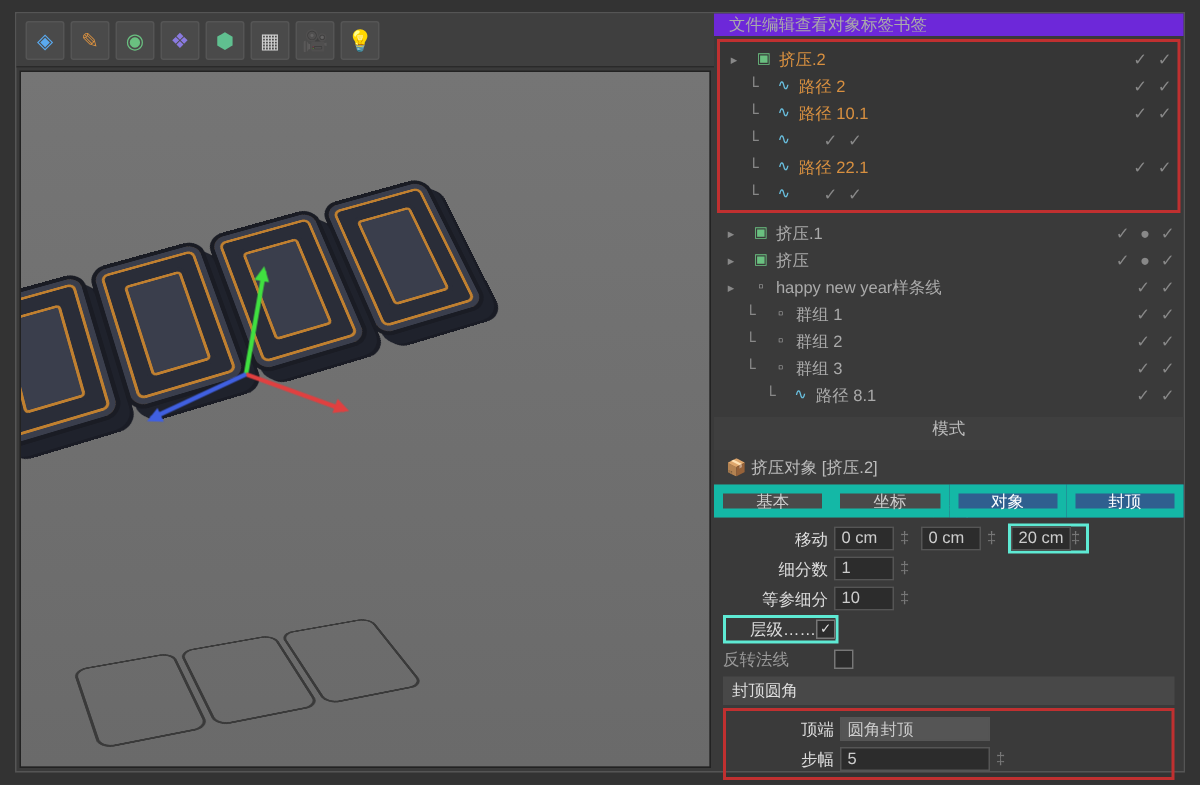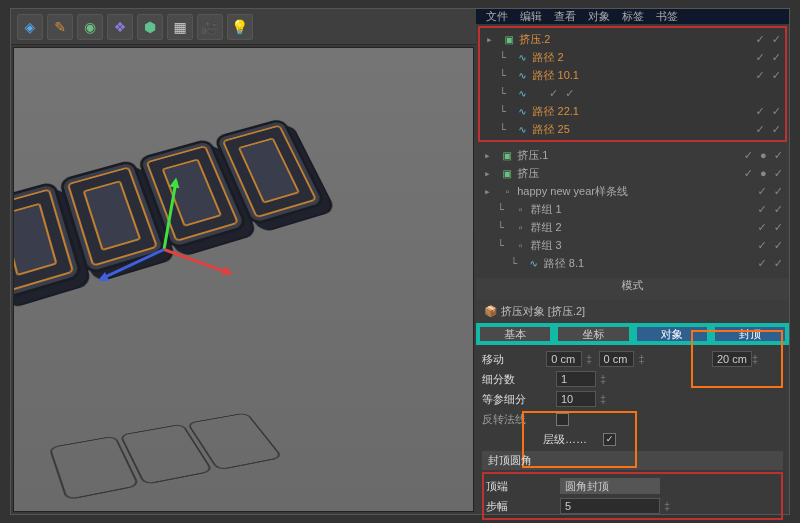--- a/index.html
+++ b/index.html
@@ -14,45 +14,45 @@
 .letter::after { content:""; position:absolute; inset:14px; border:3px solid #2a2d38; border-radius:6px; background:#3a3e4c; box-shadow:inset 0 0 0 2px #c08030; }
 .gizmo { position:absolute; top:200px; left:150px; }
 .axis { position:absolute; width:70px; height:3px; transform-origin:left center; }
 .ax-r{ background:#e04040; transform:rotate(20deg);} .ax-g{ background:#40e040; transform:rotate(-80deg);} .ax-b{ background:#4060e0; transform:rotate(155deg);}
 .ax-r::after,.ax-g::after,.ax-b::after{content:"";position:absolute;right:-8px;top:-4px;border:5px solid transparent;border-left:10px solid currentColor;}
 .ax-r::after{color:#e04040;}.ax-g::after{color:#40e040;}.ax-b::after{color:#4060e0;}
 .wire { position:absolute; bottom:10px; left:40px; transform:perspective(700px) rotateX(55deg) rotateZ(-18deg); }
 .wlet { display:inline-block; width:70px; height:90px; margin:2px; border:2px solid #3a3a3a; border-radius:10px; }
 
 .panel-col { width:313px; background:#3a3a3a; display:flex; flex-direction:column; color:#bbb; }
-.menubar { height:22px; background:#0f172a; display:flex; align-items:center; padding:0 10px; gap:12px; color:#aaa; }
+.menubar { height:22px; background:#6d28d9; display:flex; align-items:center; padding:0 10px; color:#aaa; }
 .hierarchy { border:2px solid #c03030; margin:2px; padding:2px; background:#363636; }
 .hrow { display:flex; align-items:center; height:18px; padding-left:4px; }
 .hrow .tree { color:#888; font-family:monospace; white-space:pre; }
 .hrow .icn { width:14px; height:14px; margin:0 3px; display:inline-flex; align-items:center; justify-content:center; font-size:10px; }
 .hrow .lbl { flex:1; color:#d89040; }
 .hrow .lbl.grey { color:#aaa; }
 .hrow .dots { width:44px; text-align:right; color:#888; letter-spacing:2px; }
 .hrest { padding:2px 4px; }
 .hrest .hrow .lbl { color:#aaa; }
 .menubar2 { height:22px; background:#3f3f3f; display:flex; align-items:center; padding:0 10px; gap:12px; margin-top:4px;flex-direction:column; }
 .attr-title { padding:4px 8px; background:#3c3c3c; }
 .tabs { display:flex; height:22px; }
-.tab { flex:1; background:#4a4a4a; border:4px solid #14b8a6; display:flex; align-items:center; justify-content:center; color:#ccc; }
+.tab { flex:1; background:#4a4a4a; border:6px solid #14b8a6; display:flex; align-items:center; justify-content:center; color:#ccc; }
 .tab.active { background:#2f5f8f; color:#fff; }
 .props { padding:4px 6px; }
 .sect { background:#484848; padding:2px 6px; margin:2px 0; color:#ddd; }
 .prow { display:flex; align-items:center; height:20px; gap:4px; }
 .prow .pl { width:70px; color:#999; }
-.prow .pl.on { color:#ddd; }
+.prow .pl.on { color:#ddd;text-align:right; }
 .fld { background:#2c2c2c; border:1px solid #555; height:16px; width:40px; color:#ccc; padding:0 4px; display:flex; align-items:center; }
 .fld.wide { width:100px; }
 .spn { width:10px; color:#777; }
 .chk { width:13px; height:13px; border:1px solid #777; background:#2c2c2c; display:inline-flex; align-items:center; justify-content:center; color:#ddd; font-size:9px; }
-.redbox { border:2px solid #f97316; padding:19px; display:inline-flex; align-items:center;margin-left:40px; }
+.redbox { border:2px solid #5eead4; padding:0; display:inline-flex; align-items:center; }
 .redbox-block { border:2px solid #c03030; padding:2px; margin:2px 0; }
 .icn-cube{color:#5aaaf0;}.icn-ext{color:#6ac080;}.icn-spl{color:#6ac0e0;}.icn-null{color:#aaa;}
 </style>
 </head>
 <body>
 
 <div class="frame">
   <div class="viewport-col">
     <div class="toolbar">
       <div class="tbtn icn-cube">◈</div>
@@ -115,21 +115,20 @@
         </div>
         <div class="hrow">
           <span class="tree">  └ </span>
           <span class="icn icn-spl">∿</span>
           <span class="lbl">路径 22.1</span>
           <span class="dots">✓ ✓</span>
         </div>
         <div class="hrow">
           <span class="tree">  └ </span>
           <span class="icn icn-spl">∿</span>
-          <span class="lbl">路径 25</span>
           <span class="dots">✓ ✓</span>
         </div>
       </div>
     <div class="hrest" id="hier-rest">
         <div class="hrow">
           <span class="tree">▸ </span>
           <span class="icn icn-ext">▣</span>
           <span class="lbl grey">挤压.1</span>
           <span class="dots">✓ ● ✓</span>
         </div>
@@ -203,28 +202,28 @@
         <span class="pl on">细分数</span>
         <span class="fld">1</span>
           <span class="spn">‡</span>
       </div>
       <div class="prow">
         <span class="pl on">等参细分</span>
         <span class="fld">10</span>
           <span class="spn">‡</span>
       </div>
       <div class="prow">
-        <span class="pl">反转法线</span>
-        <span class="chk"></span>
-      </div>
-      <div class="prow">
         <span class="redbox">
             <span class="pl on" style="width:60px">层级……</span>
         <span class="chk">✓</span>
           </span>
+      </div>
+      <div class="prow">
+        <span class="pl">反转法线</span>
+        <span class="chk"></span>
       </div>
 
       <div class="sect">封顶圆角</div>
       <div class="redbox-block">
         <div class="prow">
           <span class="pl on">顶端</span>
           <span class="fld wide" style="background:#555">圆角封顶</span>
         </div>
         <div class="prow">
           <span class="pl on">步幅</span>

